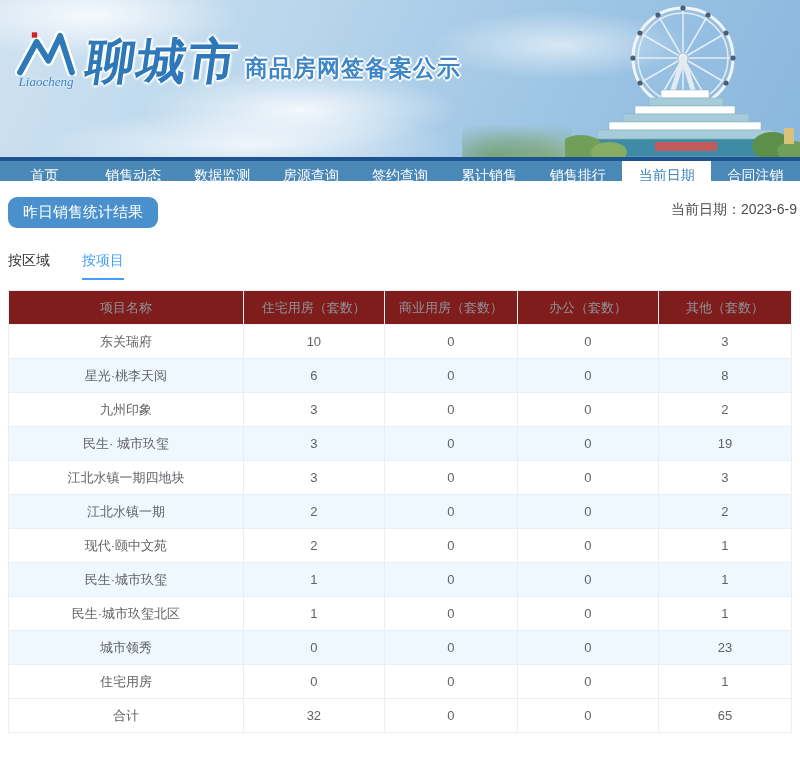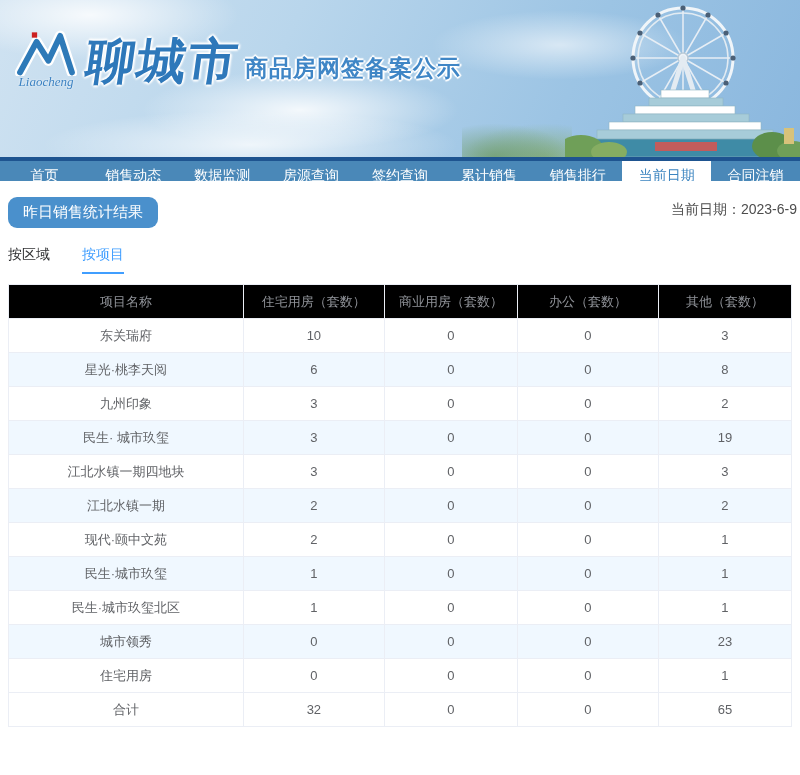--- a/index.html
+++ b/index.html
@@ -37,28 +37,28 @@
   .nav { display:flex; height:20px; background:#4a88b8; }
   .nav-item { flex:1; text-align:center; line-height:28px; font-size:14px; color:#ffffff; cursor:pointer; }
   .nav-item.active { background:#ffffff; color:#3c85c0; }
 
   
   .content { position:relative; padding:0 8px; background:#fff; }
   .section-badge { display:inline-block; margin-top:16px; background:#4a90cc; color:#fff;
     font-size:15px; padding:6px 15px; border-radius:9px; }
   .current-date { position:absolute; right:3px; top:20px; font-size:14px; color:#4d4d4d; }
 
-  .tabs { display:flex; gap:32px; margin-top:18px; font-size:14px; }
+  .tabs { display:flex; gap:32px; margin-top:24px; font-size:14px; }
   .tab { padding-bottom:8px; color:#303133; cursor:pointer; border-bottom:2px solid transparent; }
   .tab.active { color:#409eff; border-bottom-color:#409eff; }
 
   
   table { width:100%; margin-top:10px; border-collapse:collapse; table-layout:fixed; }
   th,td { border:1px solid #ebeef5; height:34px; text-align:center; font-size:13px; font-weight:normal; }
-  thead th { background:#000000; color:#909399; }
+  thead th { background:#7f1d1d; color:#909399; }
   tbody td, tfoot td { color:#606266; background:#fff; }
   tbody tr:nth-of-type(even) td { background:#f0f8ff; }
   .w-name{width:30%;} .w-res{width:18%;} .w-com{width:17%;} .w-off{width:18%;} .w-oth{width:17%;}
 </style>
 </head>
 <body>
 
 <div class="banner">
   <div class="cloud c1"></div>
   <div class="cloud c2"></div>

